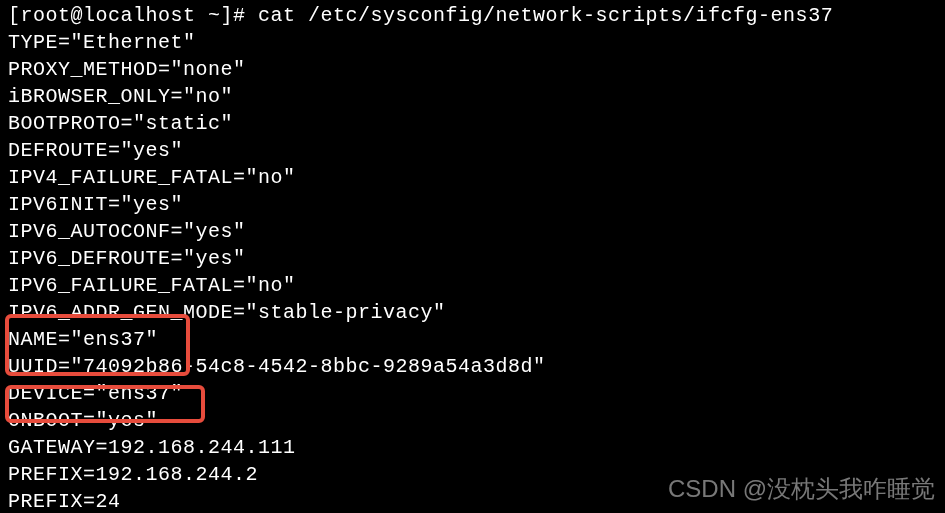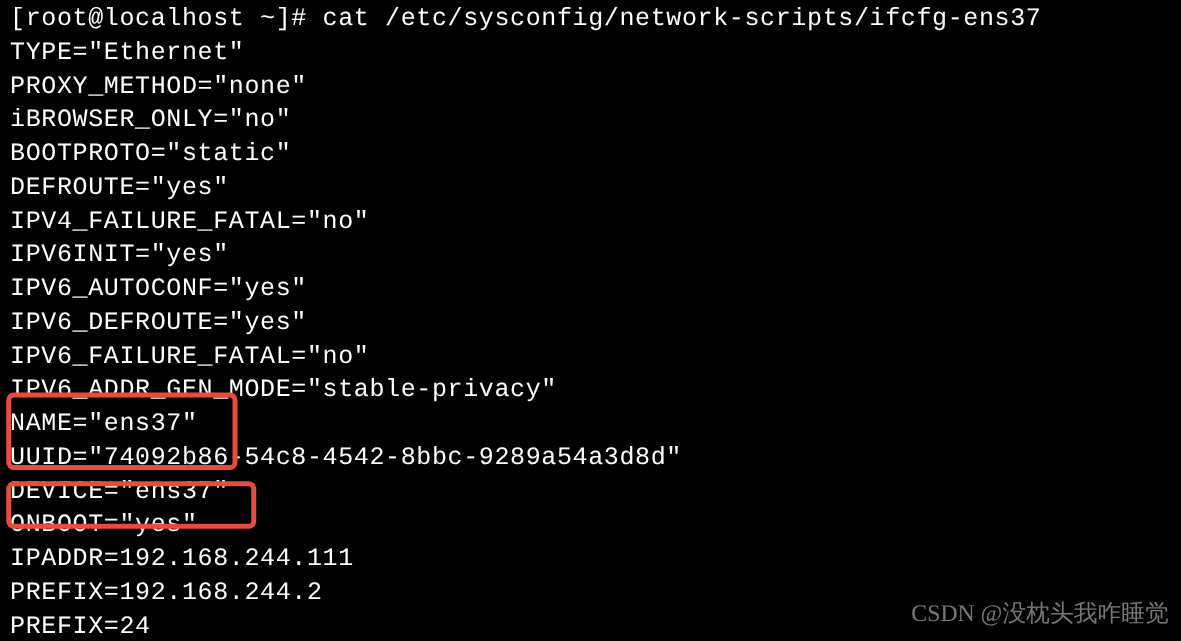--- a/index.html
+++ b/index.html
@@ -39,22 +39,22 @@
       left: 5px;
       top: 385px;
       width: 200px;
       height: 38px;
     }
     .watermark {
       position: absolute;
       right: 10px;
       bottom: 8px;
       color: rgba(200, 200, 200, 0.6);
-      font-size: 19px;
-      font-family: Liberation Serif, serif;
+      font-size: 24px;
+      font-family: Liberation Sans, sans-serif;
       letter-spacing: 0;
       text-align: right;
     }
   </style>
 </head>
 <body>
 
 <div class="line">[root@localhost ~]# cat /etc/sysconfig/network-scripts/ifcfg-ens37</div>
 <div class="line">TYPE="Ethernet"</div>
 <div class="line">PROXY_METHOD="none"</div>
@@ -64,20 +64,20 @@
 <div class="line">IPV4_FAILURE_FATAL="no"</div>
 <div class="line">IPV6INIT="yes"</div>
 <div class="line">IPV6_AUTOCONF="yes"</div>
 <div class="line">IPV6_DEFROUTE="yes"</div>
 <div class="line">IPV6_FAILURE_FATAL="no"</div>
 <div class="line">IPV6_ADDR_GEN_MODE="stable-privacy"</div>
 <div class="line">NAME="ens37"</div>
 <div class="line">UUID="74092b86-54c8-4542-8bbc-9289a54a3d8d"</div>
 <div class="line">DEVICE="ens37"</div>
 <div class="line">ONBOOT="yes"</div>
-<div class="line">IPADDR=192.168.244.111</div>
+<div class="line">GATEWAY=192.168.244.111</div>
 <div class="line">PREFIX=192.168.244.2</div>
 <div class="line">PREFIX=24</div>
 
 <div class="highlight-box box1"></div>
 <div class="highlight-box box2"></div>
 
 <div class="watermark">CSDN @没枕头我咋睡觉</div>
 
 </body></html>

